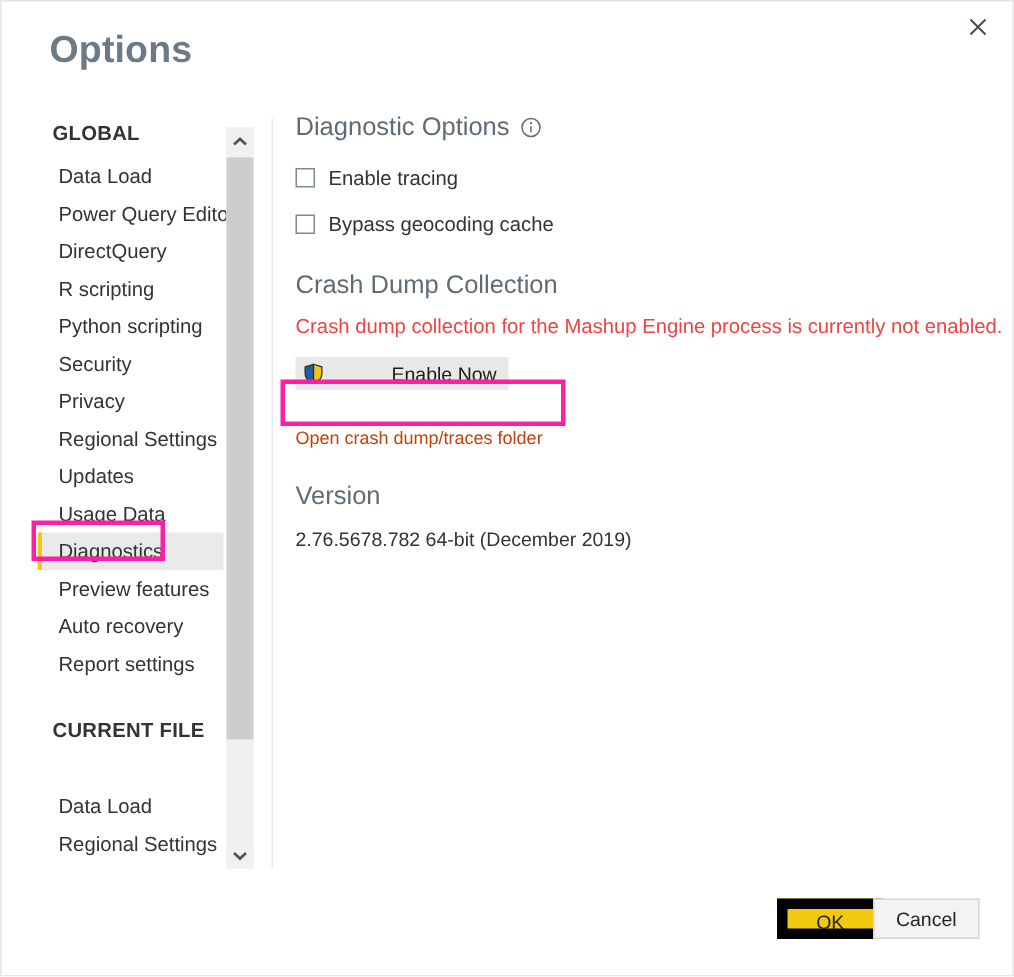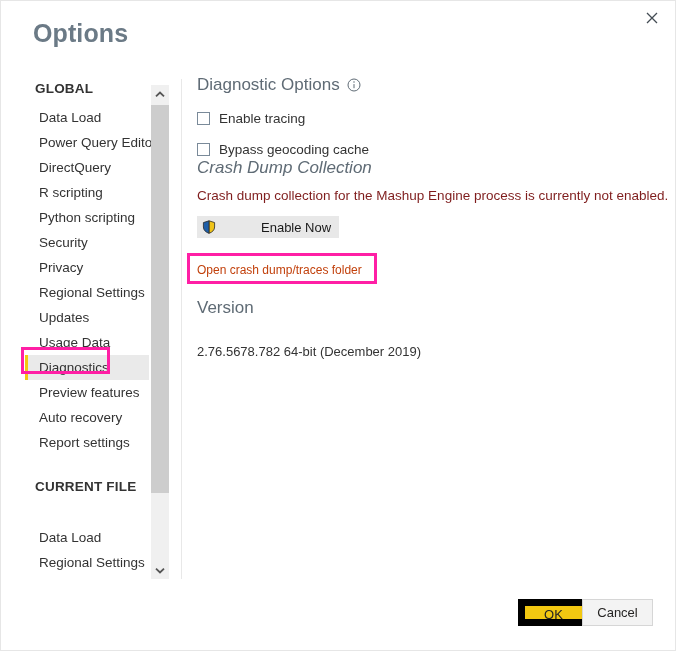--- a/index.html
+++ b/index.html
@@ -176,21 +176,21 @@
     flex: 0 0 auto;
     cursor: pointer;
   }
   .check-label {
     font-size: 13.5px;
     color: #333333;
     white-space: nowrap;
   }
   .body-text {
     font-size: 13.5px;
-    color: #7f1d1d;
+    color: #ef4444;
     white-space: nowrap;
   }
   .enable-btn {
     display: inline-flex;
     align-items: center;
     background: #e8e8e8;
     border: none;
     height: 22px;
     padding: 0 8px 0 5px;
     font-family: "Liberation Sans", sans-serif;
@@ -322,21 +322,21 @@
     <div class="check-row" style="margin-top:14px;">
       <span class="checkbox"></span>
       <span class="check-label">Enable tracing</span>
     </div>
 
     <div class="check-row" style="margin-top:13px;">
       <span class="checkbox"></span>
       <span class="check-label">Bypass geocoding cache</span>
     </div>
 
-    <div class="section-heading" style="font-style:italic;">
+    <div class="section-heading" style="margin-top:22px;">
       <span>Crash Dump Collection</span>
     </div>
 
     <div class="body-text" style="margin-top:10px;">Crash dump collection for the Mashup Engine process is currently not enabled.</div>
 
     <button class="enable-btn" style="margin-top:13px;">
       <span class="shield">
         <svg width="14" height="14" viewBox="0 0 14 14" aria-hidden="true">
           <path d="M7 0.8 L12.6 2.6 L12.6 7 C12.6 10.1 10.1 12.4 7 13.3 L7 0.8 Z" fill="#f0c419" stroke="#2b2b2b" stroke-width="0.8" stroke-linejoin="round"></path>
           <path d="M7 0.8 L1.4 2.6 L1.4 7 C1.4 10.1 3.9 12.4 7 13.3 L7 0.8 Z" fill="#1f5fa8" stroke="#2b2b2b" stroke-width="0.8" stroke-linejoin="round"></path>
@@ -346,21 +346,21 @@
     </button>
 
     <div style="margin-top:22px;">
       <a class="link" href="#">Open crash dump/traces folder</a>
     </div>
 
     <div class="section-heading" style="margin-top:20px;">
       <span>Version</span>
     </div>
 
-    <div class="version-value" style="margin-top:26px;">2.76.5678.782 64-bit (December 2019)</div>
+    <div class="version-value" style="margin-top:11px;">2.76.5678.782 64-bit (December 2019)</div>
   </div>
 
   <div class="annot" id="annot-nav"></div>
   <div class="annot" id="annot-link"></div>
 
   <button class="footer-btn" id="ok-button">OK</button>
   <button class="footer-btn" id="cancel-button">Cancel</button>
 
 </div>
 

